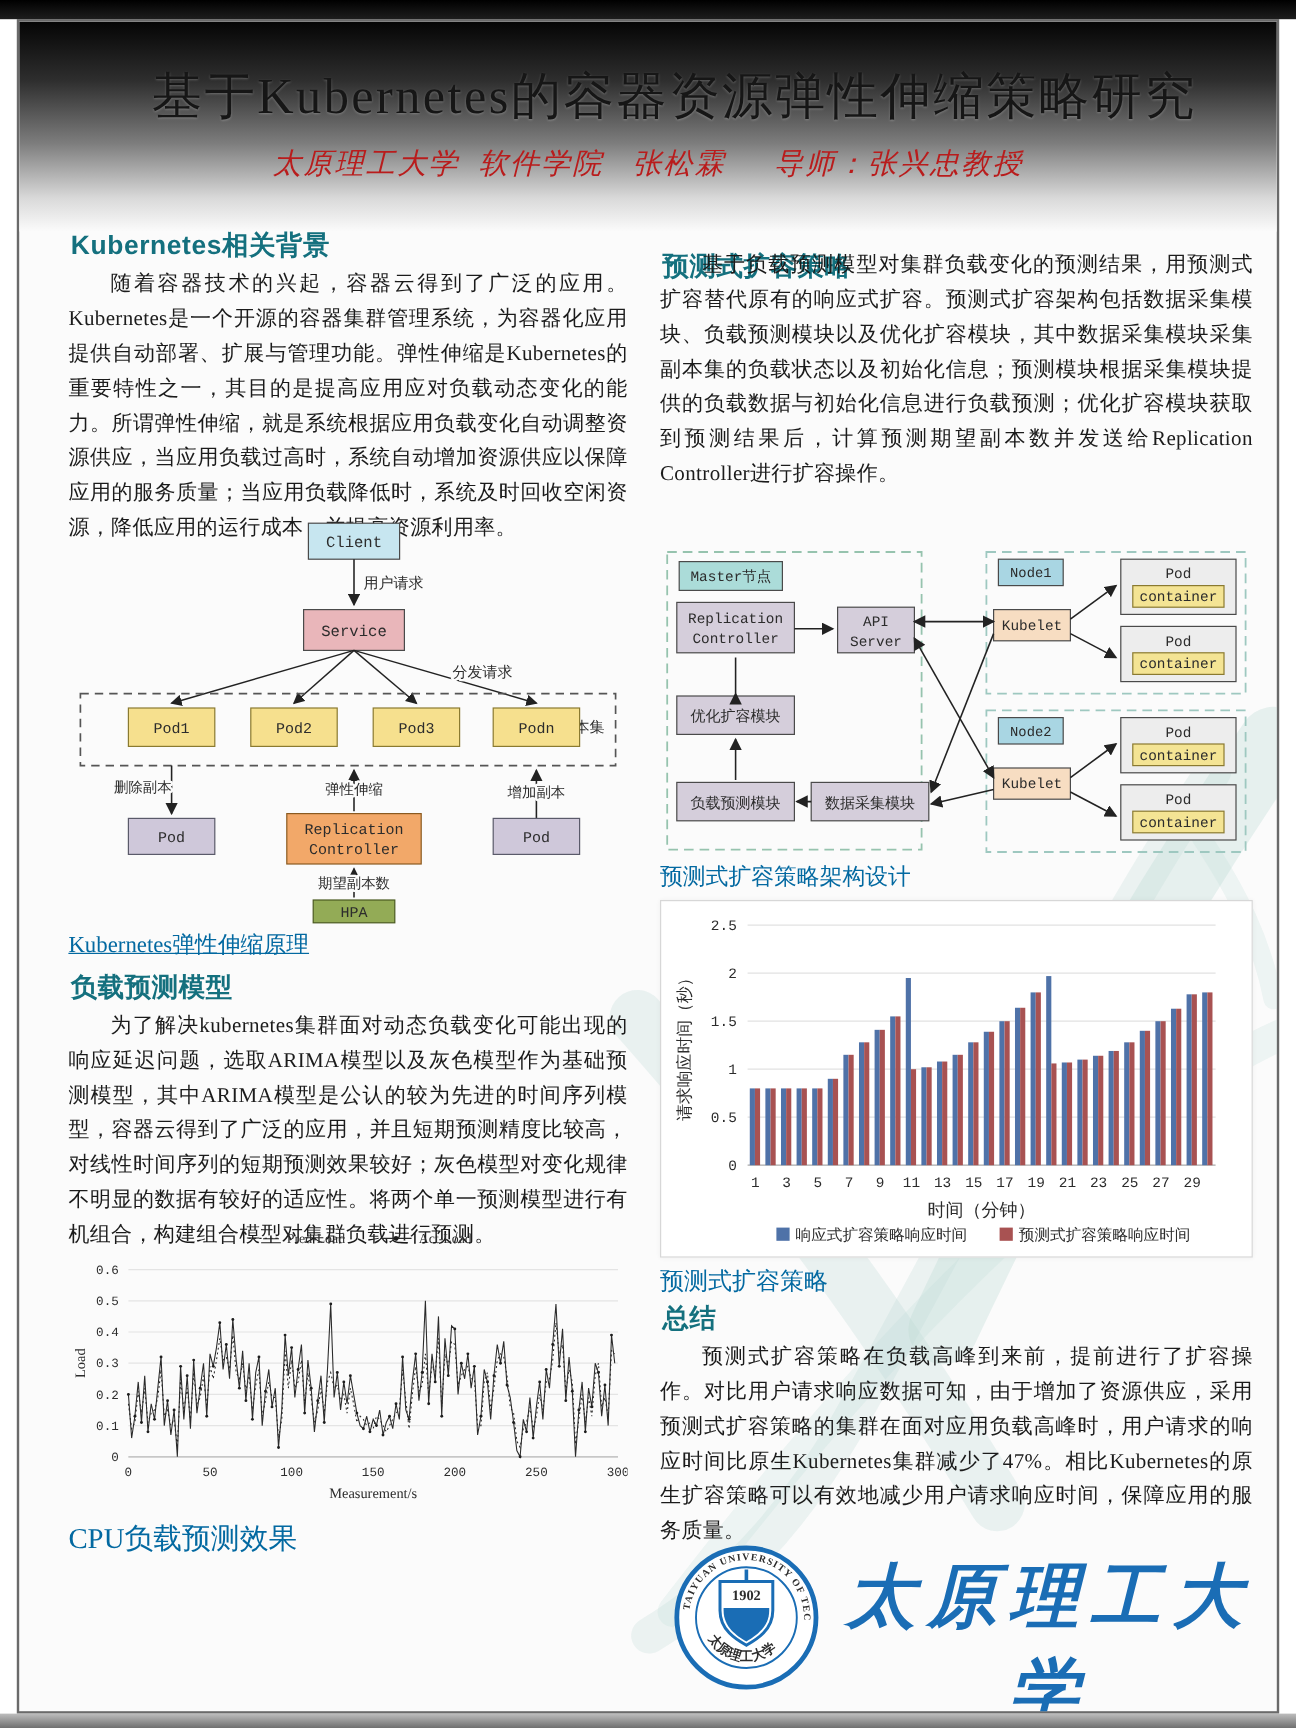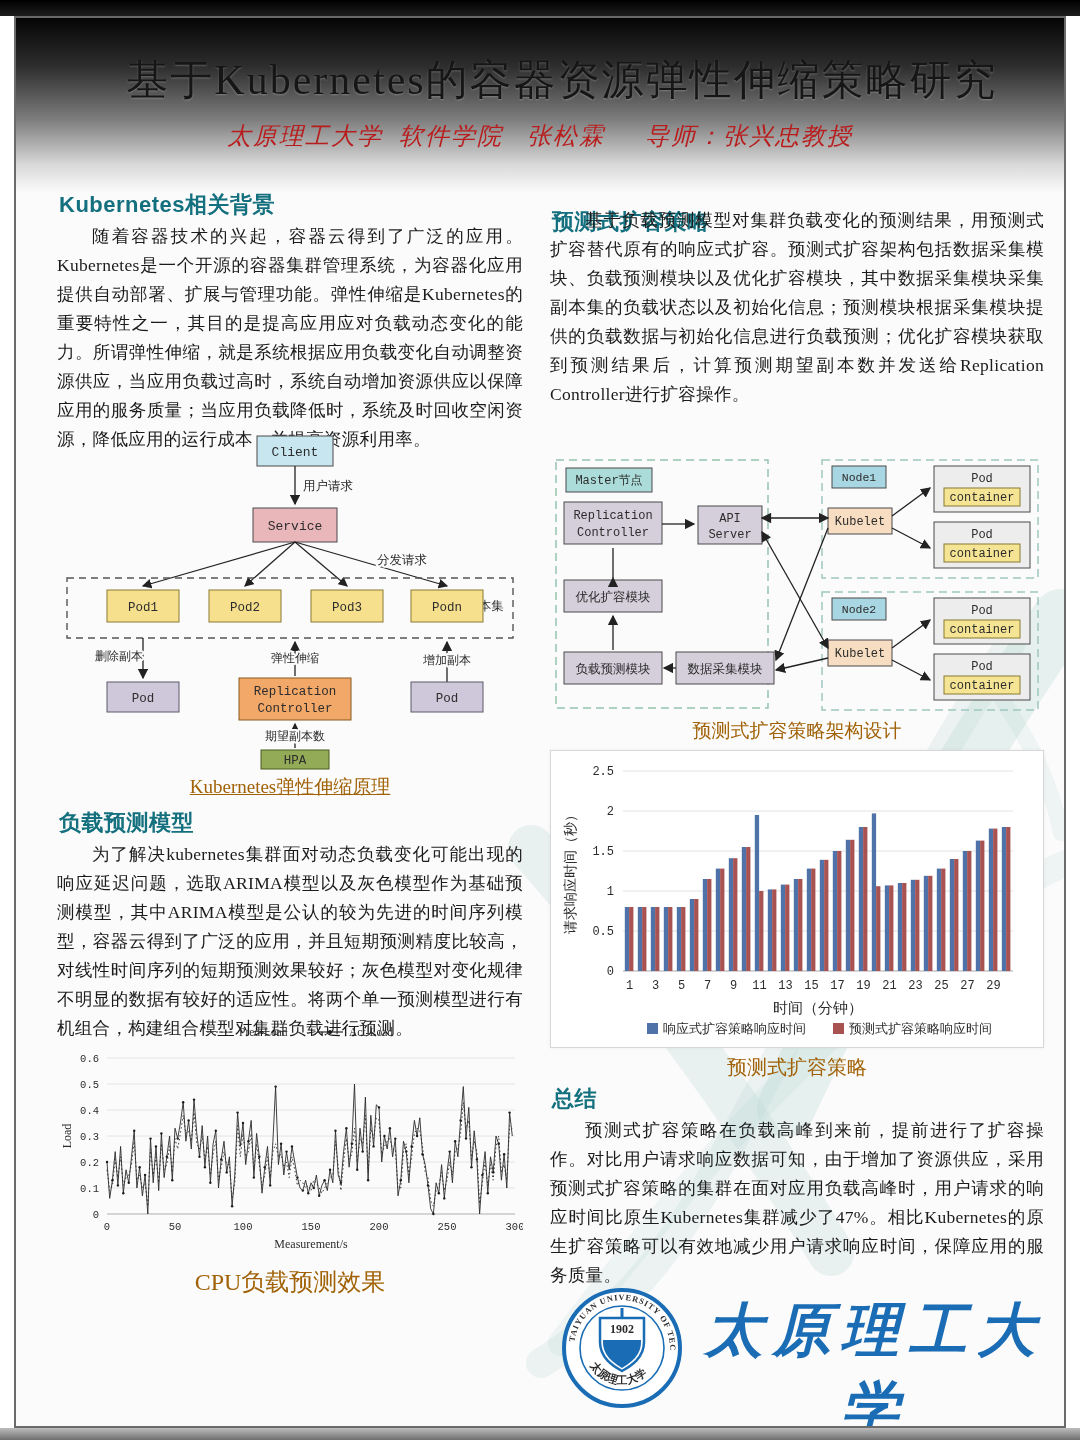--- a/index.html
+++ b/index.html
@@ -14,21 +14,21 @@
   .title{position:absolute;top:34px;left:0;right:0;text-align:center;font-size:42px;font-weight:400;
          color:#161616;letter-spacing:2px;text-shadow:0 1px 2px rgba(255,255,255,.25);padding-left:44px;}
   .subtitle{position:absolute;top:102px;left:0;right:0;text-align:center;font-size:24px;font-style:italic;
             color:#b91c1c;letter-spacing:2px;white-space:pre;}
   .col-l{position:absolute;left:41px;top:0;width:466px;z-index:2;}
   .col-r{position:absolute;left:534px;top:0;width:494px;z-index:2;}
   .heading{position:absolute;font-family:"Liberation Sans","DejaVu Sans",sans-serif;font-weight:bold;
            font-size:22px;color:#14707e;letter-spacing:.5px;}
   .para{position:absolute;font-size:17.5px;line-height:29px;color:#1b1b1b;text-align:justify;
         text-indent:2em;letter-spacing:.3px;}
-  .caption{position:absolute;text-align:center;font-size:19px;color:#a16207;width:100%;}
+  .caption{position:absolute;text-align:left;font-size:19px;color:#0369a1;width:100%;}
   .panel{position:absolute;background:#fff;border:1px solid #d7d7d7;box-shadow:0 0 4px rgba(0,0,0,.05);}
   svg{display:block;}
   svg text{fill:#2c2c2c;}
   .mono{font-family:"Liberation Mono","DejaVu Sans Mono",monospace;}
   .cjk{font-family:"Liberation Serif","DejaVu Serif",serif;}
   .halo{paint-order:stroke;stroke:#fbfbfb;stroke-width:4px;stroke-linejoin:round;}
   .wm{position:absolute;left:0;top:0;z-index:1;pointer-events:none;}
   .logo-row{position:absolute;z-index:2;}
   .logo-cn{font-size:58px;font-weight:bold;font-style:italic;color:#1a6db5;letter-spacing:10px;
            font-family:"Liberation Serif",serif;}

